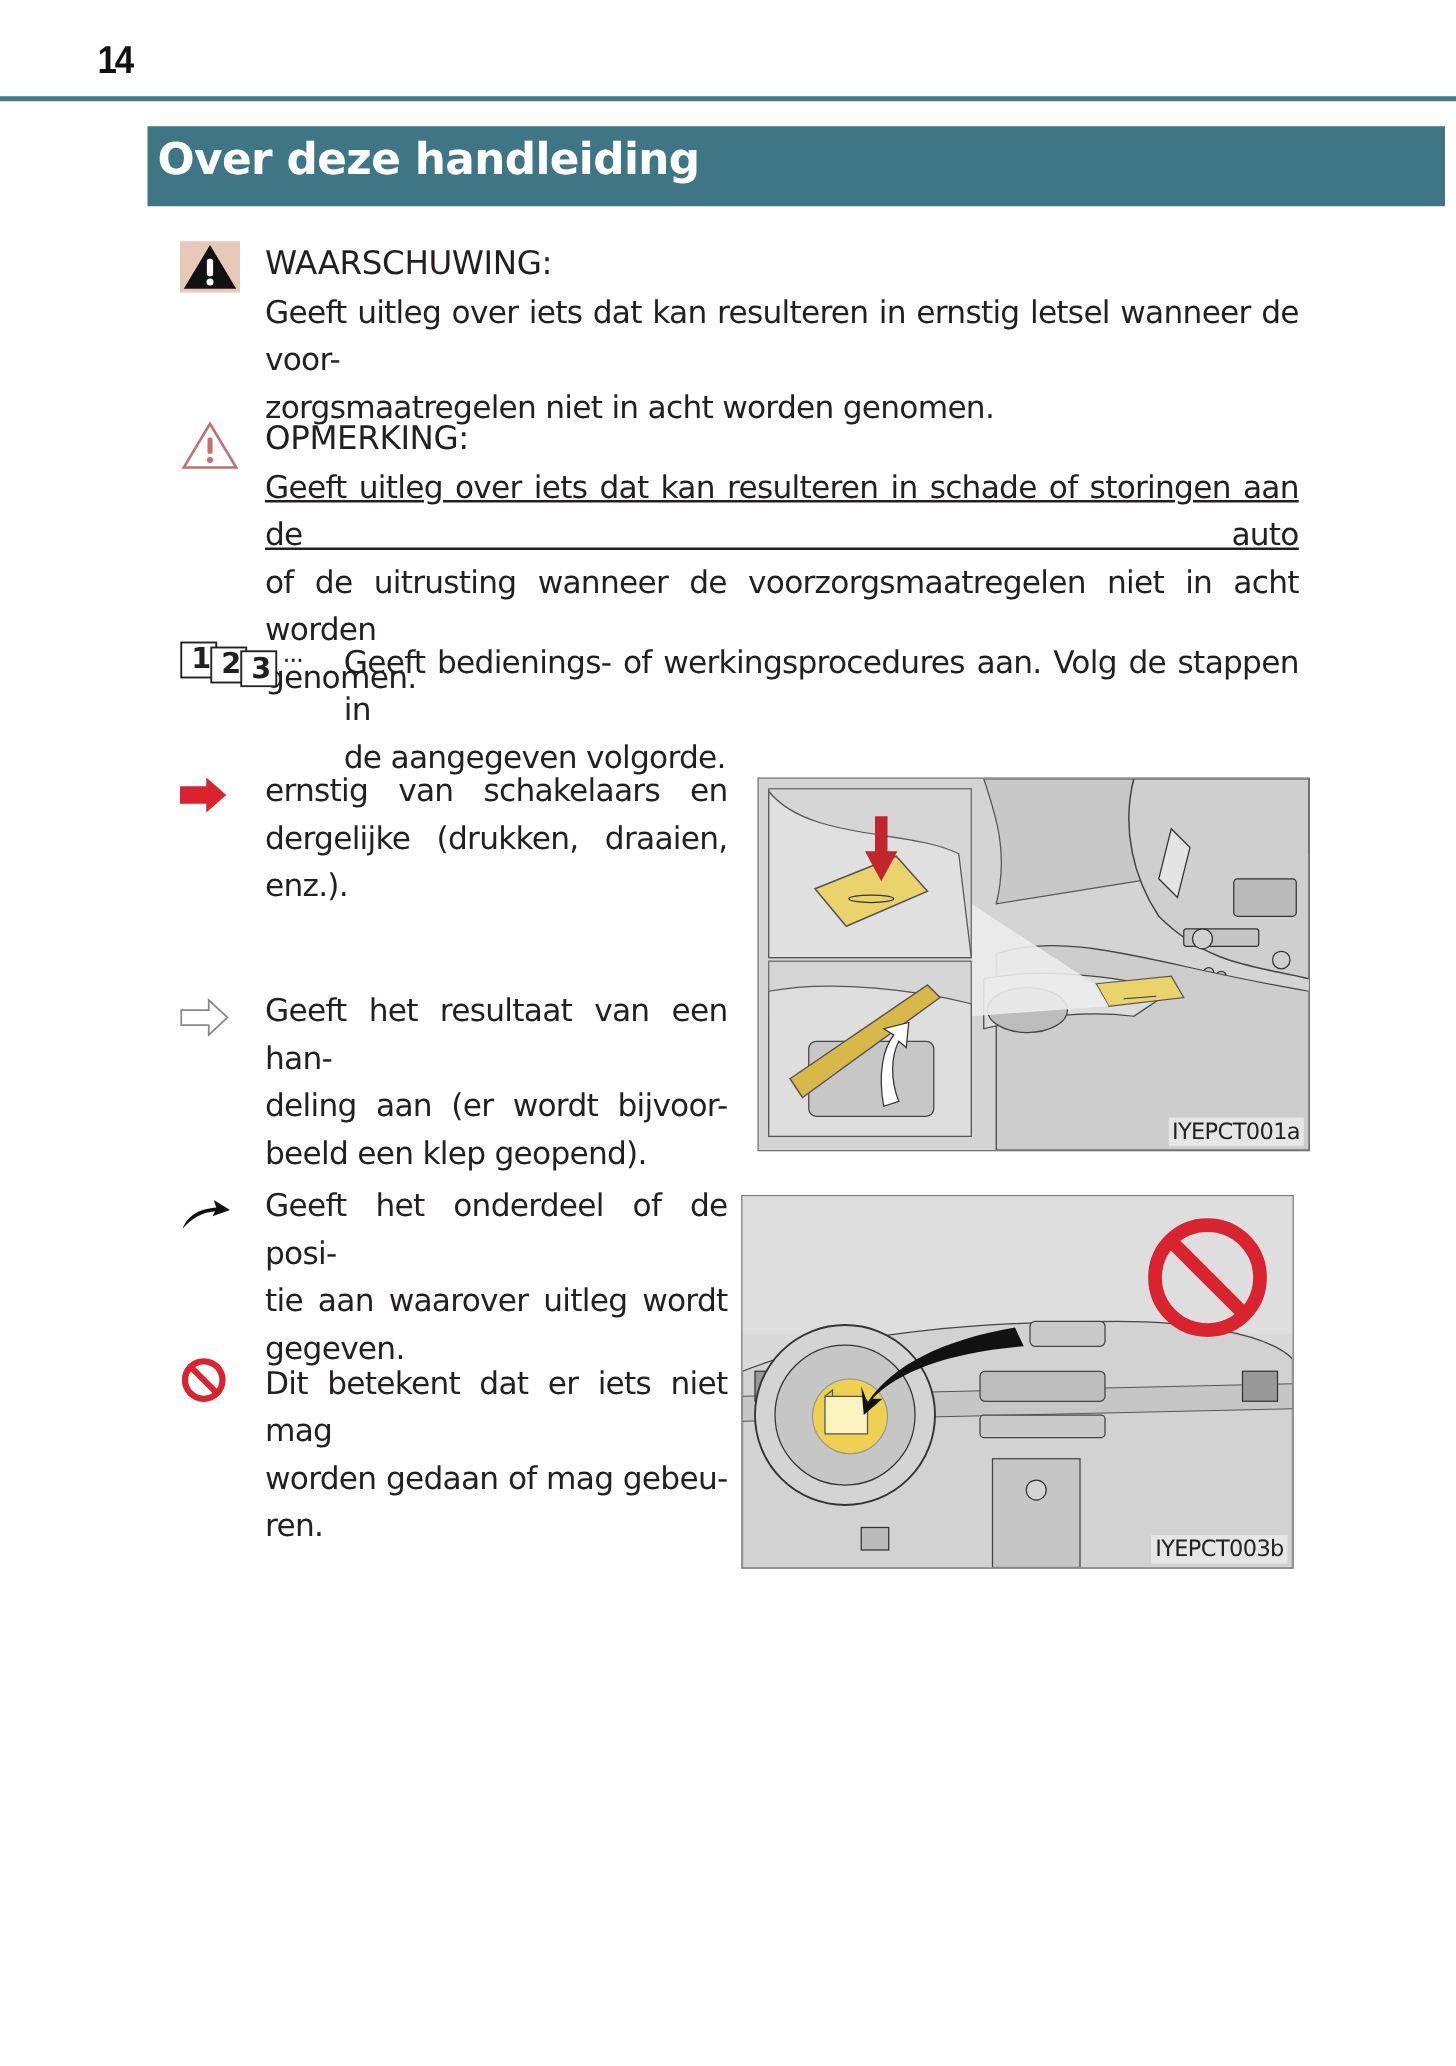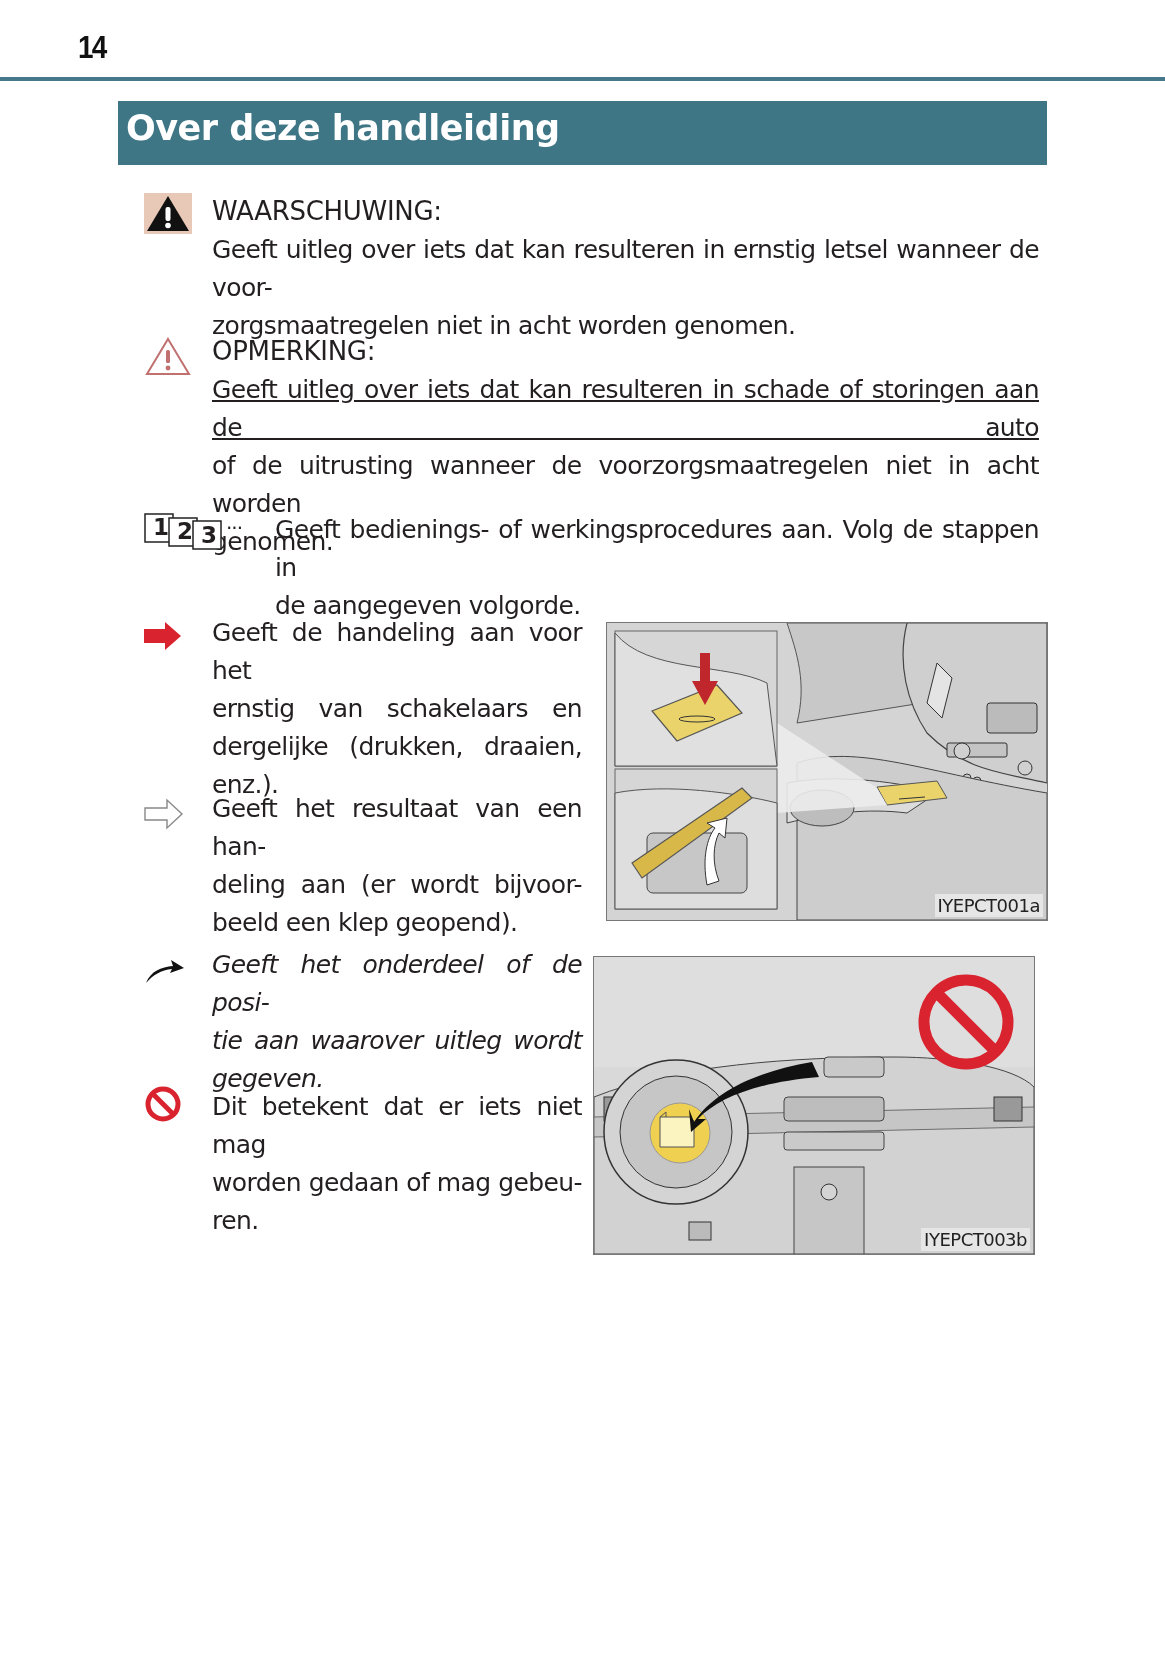--- a/index.html
+++ b/index.html
@@ -2,21 +2,21 @@
 <html><head>
 <meta charset="utf-8">
 <style>
   html, body { margin:0; padding:0; background:#ffffff; }
   body { width:1165px; height:1653px; position:relative; overflow:hidden;
          font-family:"DejaVu Sans", sans-serif; color:#231f20; }
   .abs { position:absolute; }
   .page-num { left:78px; top:30px; font-family:"Liberation Sans", sans-serif; font-weight:bold;
               font-size:31px; letter-spacing:-2px; color:#111; transform:scaleX(0.9); transform-origin:left top; }
   .rule { left:0; top:77px; width:1165px; height:4px; }
-  .title-bar { left:118px; top:101px; width:929px; height:64px; }
+  .title-bar { left:118px; top:101px; width:1038px; height:64px; }
   .title-bar span { position:absolute; left:8px; top:7px; font-family:"DejaVu Sans", sans-serif;
                     font-weight:bold; font-size:35px; color:#ffffff; letter-spacing:-0.5px; }
   .txt { font-size:25px; line-height:38px; letter-spacing:-0.6px; }
   .just { text-align:justify; text-align-last:left; }
   .label { font-size:26px; letter-spacing:-0.3px; line-height:38px; }
   .icon { position:absolute; }
   .figure { border:1px solid #777; background:#d8d8d8; overflow:hidden; }
   .fig-caption { position:absolute; right:4px; bottom:3px; font-size:18px; letter-spacing:-0.5px;
                  color:#222; background:#e6e6e6; padding:1px 3px; font-family:"DejaVu Sans", sans-serif; }
 </style>
@@ -72,21 +72,20 @@
   <div class="just" style="text-align-last:justify;">Geeft bedienings- of werkingsprocedures aan. Volg de stappen in</div>
   <div>de aangegeven volgorde.</div>
 </div>
 
 <div class="icon" style="left:144px; top:621px; width:38px; height:30px;">
   <svg width="38" height="30" viewBox="0 0 38 30">
     <polygon points="0,8 21,8 21,1 37,15 21,29 21,22 0,22" fill="#d9232e"></polygon>
   </svg>
 </div>
 <div class="abs txt" style="left:212px; top:614px; width:370px;">
-  <div class="just" style="text-align-last:justify;">Geeft de handeling aan voor het</div>
   <div class="just" style="text-align-last:justify;">ernstig van schakelaars en</div>
   <div class="just" style="text-align-last:justify;">dergelijke (drukken, draaien,</div>
   <div>enz.).</div>
 </div>
 
 <div class="icon" style="left:144px; top:798px; width:40px; height:32px;">
   <svg width="40" height="32" viewBox="0 0 40 32">
     <polygon points="1,10 23,10 23,2 38,16 23,30 23,22 1,22" fill="#fff" stroke="#888" stroke-width="1.4"></polygon>
   </svg>
 </div>
@@ -94,21 +93,21 @@
   <div class="just" style="text-align-last:justify;">Geeft het resultaat van een han-</div>
   <div class="just" style="text-align-last:justify;">deling aan (er wordt bijvoor-</div>
   <div>beeld een klep geopend).</div>
 </div>
 
 <div class="icon" style="left:145px; top:957px; width:40px; height:28px;">
   <svg width="40" height="28" viewBox="0 0 40 28">
     <path d="M1,26 C6,14 16,10 28,9 L26,3 L39,11 L25,16 L27,12 C16,13 8,18 1,26 Z" fill="#111"></path>
   </svg>
 </div>
-<div class="abs txt" style="left:212px; top:946px; width:370px;font-style:italic;">
+<div class="abs txt" style="left:212px; top:946px; width:370px;">
   <div class="just" style="text-align-last:justify;">Geeft het onderdeel of de posi-</div>
   <div class="just" style="text-align-last:justify;">tie aan waarover uitleg wordt</div>
   <div>gegeven.</div>
 </div>
 
 <div class="icon" style="left:144px; top:1085px; width:38px; height:38px;">
   <svg width="38" height="38" viewBox="0 0 38 38">
     <circle cx="19" cy="19" r="15" fill="none" stroke="#d9232e" stroke-width="5"></circle>
     <line x1="8.5" y1="8.5" x2="29.5" y2="29.5" stroke="#d9232e" stroke-width="5"></line>
   </svg>

